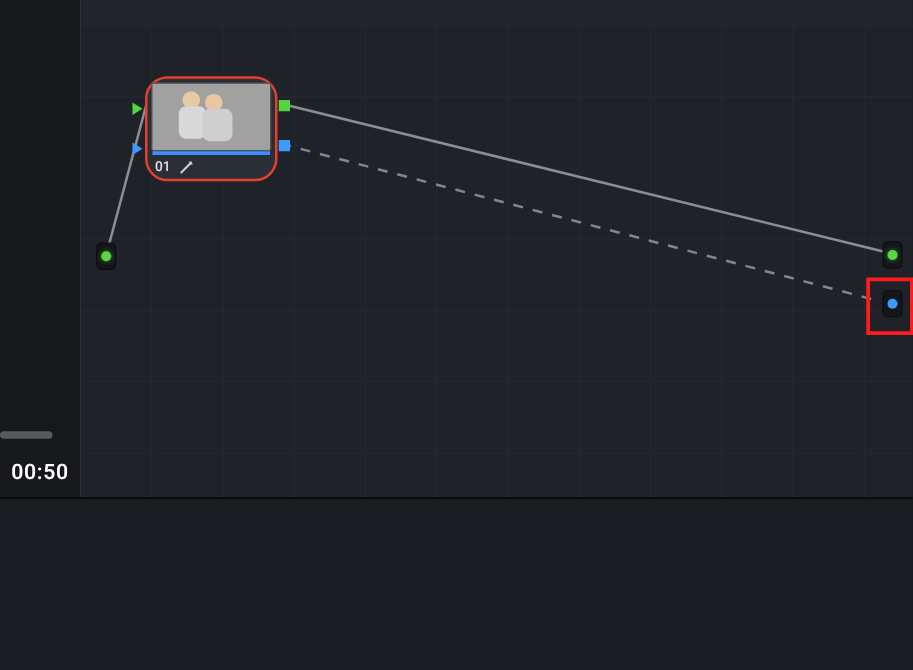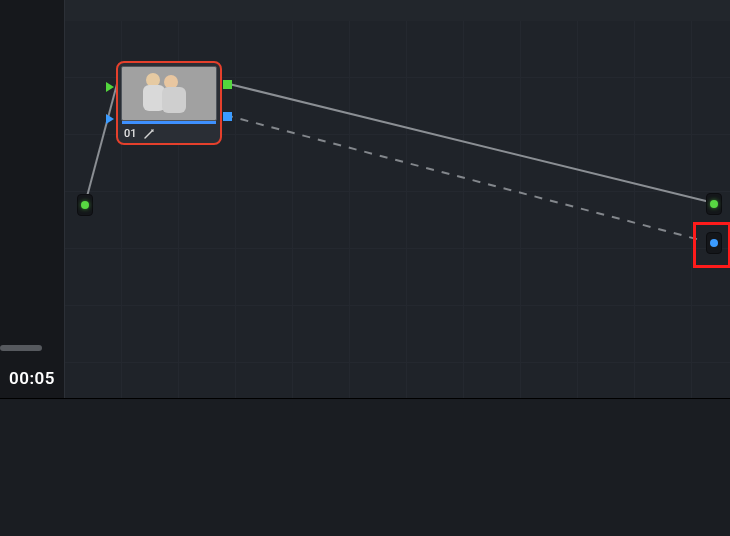--- a/index.html
+++ b/index.html
@@ -26,21 +26,21 @@
   .wire{stroke:#8b8f94;stroke-width:2;fill:none;}
   .wire-dash{stroke-dasharray:8 8;stroke:#83878c;}
 
   
   .socket{position:absolute;width:14px;height:20px;border-radius:4px;background:#14161a;border:1px solid #0c0d10;display:flex;align-items:center;justify-content:center;}
   .socket .dot{width:8px;height:8px;border-radius:50%;}
   .green-dot{background:#58d742;box-shadow:0 0 4px rgba(88,215,66,.6);}
   .blue-dot{background:#3b9bff;}
 
   
-  .node{position:absolute;left:51px;top:40px;width:102px;height:80px;border:2px solid #e5402c;border-radius:8px;background:#2a2e35;}
+  .node{position:absolute;left:51px;top:40px;width:102px;height:80px;border:2px solid #e5402c;border-radius:18px;background:#2a2e35;}
   .node .thumb{position:absolute;left:3px;top:3px;width:94px;height:53px;border:1px solid #4f545b;border-radius:2px;background:#a1a1a1;}
   .node .timeline{position:absolute;left:4px;top:58px;width:94px;height:3px;background:#3e90ff;}
   .node .footer{position:absolute;left:0;top:63px;width:100%;height:15px;display:flex;align-items:center;gap:6px;padding-left:6px;box-sizing:border-box;}
   .node .num{font-size:11px;color:#e3e3e3;font-weight:500;}
 
   .node .tri-green{position:absolute;left:-12px;top:19px;width:0;height:0;border-top:5px solid transparent;border-bottom:5px solid transparent;border-left:8px solid #53d63d;}
   .node .tri-blue{position:absolute;left:-12px;top:51px;width:0;height:0;border-top:5px solid transparent;border-bottom:5px solid transparent;border-left:8px solid #3b9bff;}
   .node .sq-green{position:absolute;right:-12px;top:17px;width:9px;height:9px;background:#53d63d;}
   .node .sq-blue{position:absolute;right:-12px;top:49px;width:9px;height:9px;background:#3b9bff;}
 
@@ -57,21 +57,21 @@
 </head>
 <body>
 
 <div class="toolbar">
   <div class="tool-dot"></div>
   <div class="ab-label">A / B</div>
 </div>
 
 <div class="sidebar">
   <div class="sidebar-scrollbar"></div>
-  <div class="timecode">00:05</div>
+  <div class="timecode">00:50</div>
 </div>
 
 <div class="canvas">
 
   <svg class="wires">
     <line class="wire" x1="20" y1="183" x2="52" y2="63"></line>
     <line class="wire" x1="160" y1="62" x2="649" y2="182"></line>
     <line class="wire wire-dash" x1="160" y1="94" x2="639" y2="220"></line>
   </svg>
 

